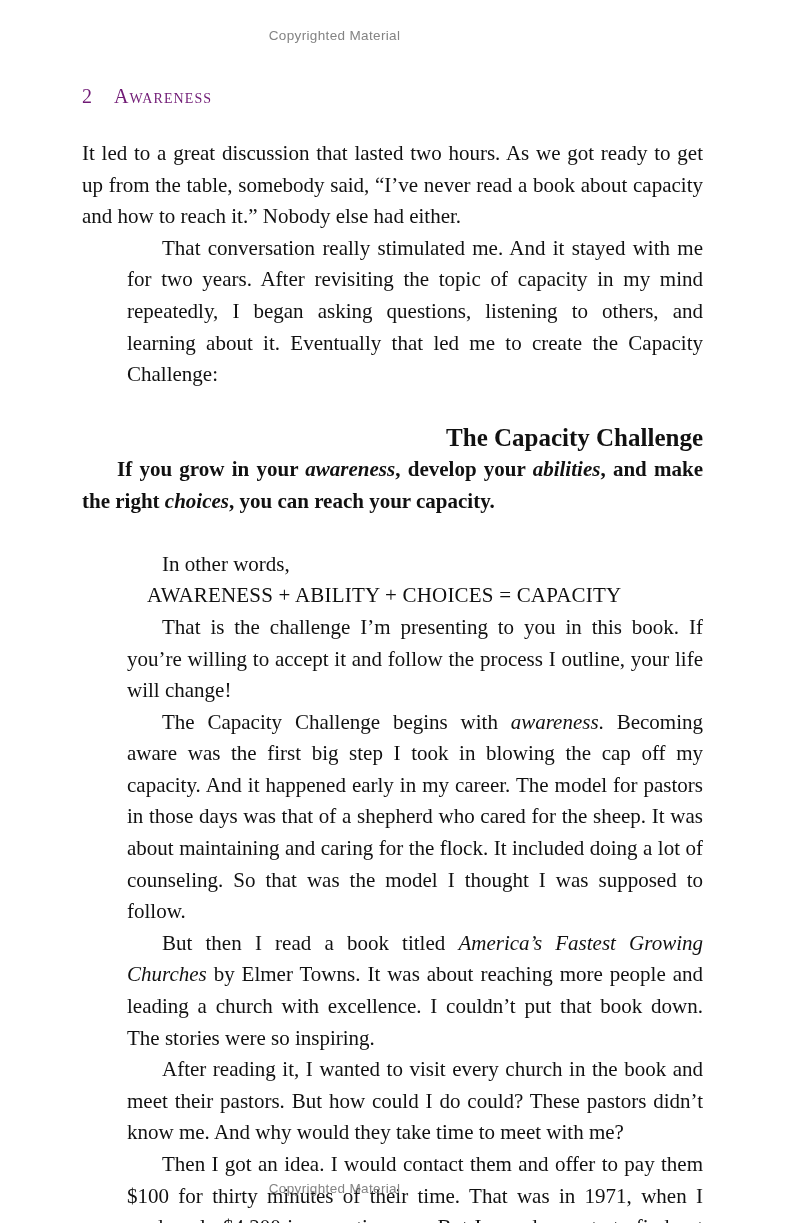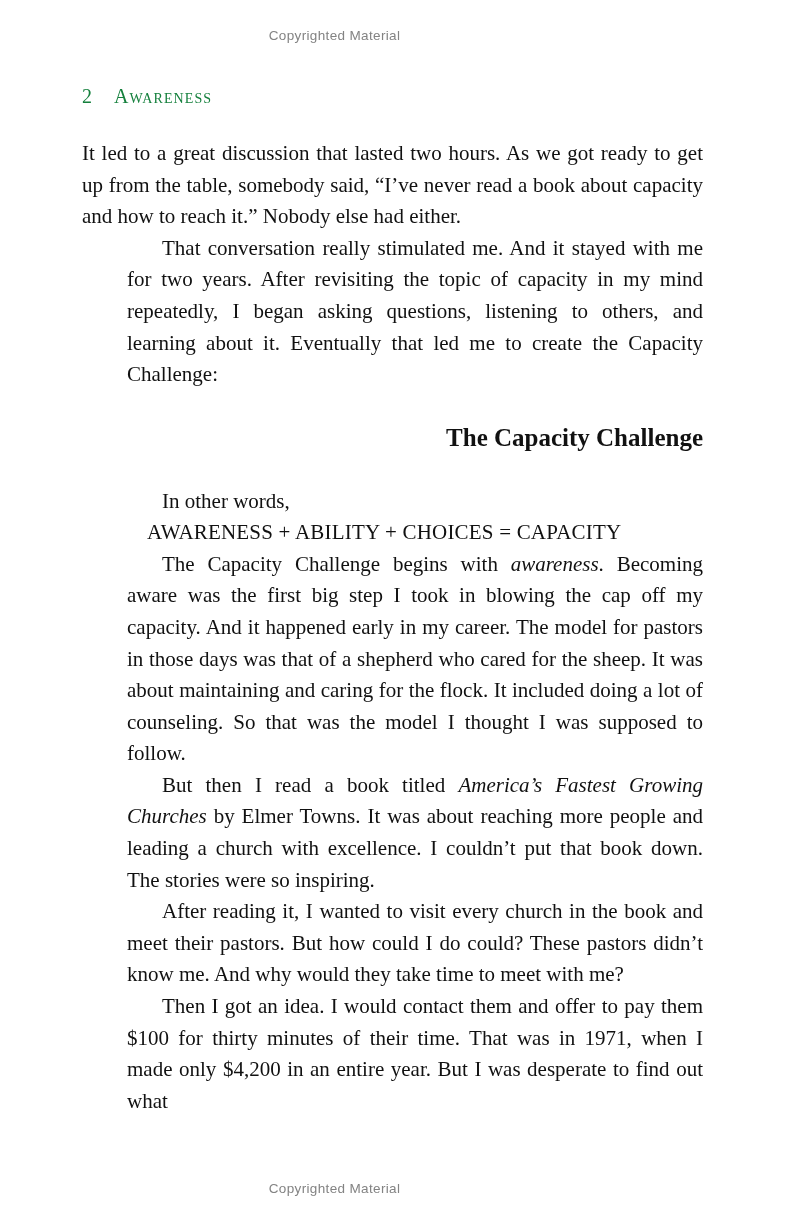--- a/index.html
+++ b/index.html
@@ -39,21 +39,21 @@
   }
   .watermark-top { top: 28px; }
   .watermark-bottom { top: 1181px; }
 
   
   .running-head {
     position: absolute;
     left: 82px;
     top: 85px;
     font-size: 20px;
-    color: #15803d;
+    color: #701a75;
     white-space: nowrap;
   }
   .running-head .folio {
     font-variant: normal;
     letter-spacing: 0;
   }
   .running-head .chapter-name {
     margin-left: 22px;
     font-variant: small-caps;
     letter-spacing: 1.1px;
@@ -135,27 +135,29 @@
   <div class="text-column">
 
     <p class="para">It led to a great discussion that lasted two hours. As we got ready to get up from the table, somebody said, “I’ve never read a book about capacity and how to reach it.” Nobody else had either.</p>
 
     <p class="para indent">That conversation really stimulated me. And it stayed with me for two years. After revisiting the topic of capacity in my mind repeatedly, I began asking questions, listening to others, and learning about it. Eventually that led me to create the Capacity Challenge:</p>
 
     <div class="block-gap"></div>
 
     <p class="challenge-title">The Capacity Challenge</p>
 
+    <p class="challenge-body"><span>If you grow in your </span><em>awareness</em><span>, develop your </span><em>abilities</em><span>, and make the right </span><em>choices</em><span>, you can reach your capacity.</span></p>
 
     <div class="block-gap"></div>
 
     <p class="para indent">In other words,</p>
 
     <p class="equation">AWARENESS + ABILITY + CHOICES = CAPACITY</p>
 
+    <p class="para indent">That is the challenge I’m presenting to you in this book. If you’re willing to accept it and follow the process I outline, your life will change!</p>
 
     <p class="para indent"><span>The Capacity Challenge begins with </span><em>awareness</em><span>. Becoming aware was the first big step I took in blowing the cap off my capacity. And it happened early in my career. The model for pastors in those days was that of a shepherd who cared for the sheep. It was about maintaining and caring for the flock. It included doing a lot of counseling. So that was the model I thought I was supposed to follow.</span></p>
 
     <p class="para indent"><span>But then I read a book titled </span><em>America’s Fastest Growing Churches</em><span> by Elmer Towns. It was about reaching more people and leading a church with excellence. I couldn’t put that book down. The stories were so inspiring.</span></p>
 
     <p class="para indent">After reading it, I wanted to visit every church in the book and meet their pastors. But how could I do could? These pastors didn’t know me. And why would they take time to meet with me?</p>
 
     <p class="para indent">Then I got an idea. I would contact them and offer to pay them $100 for thirty minutes of their time. That was in 1971, when I made only $4,200 in an entire year. But I was desperate to find out what</p>
 
   </div>

